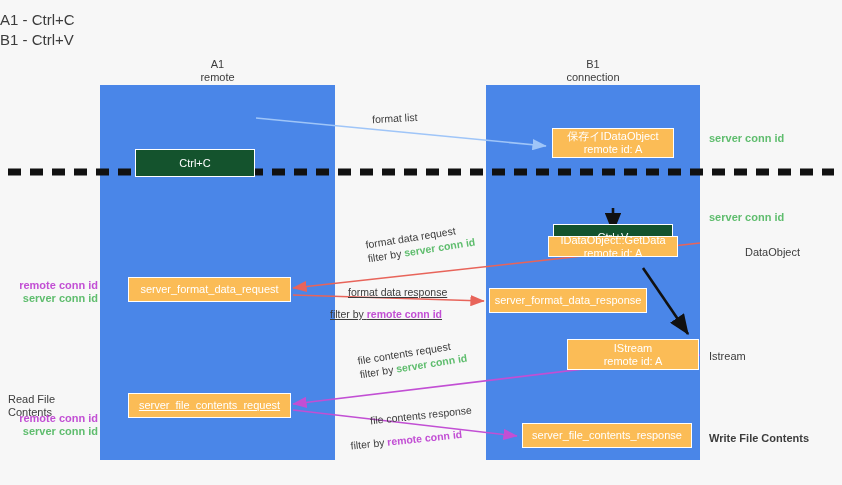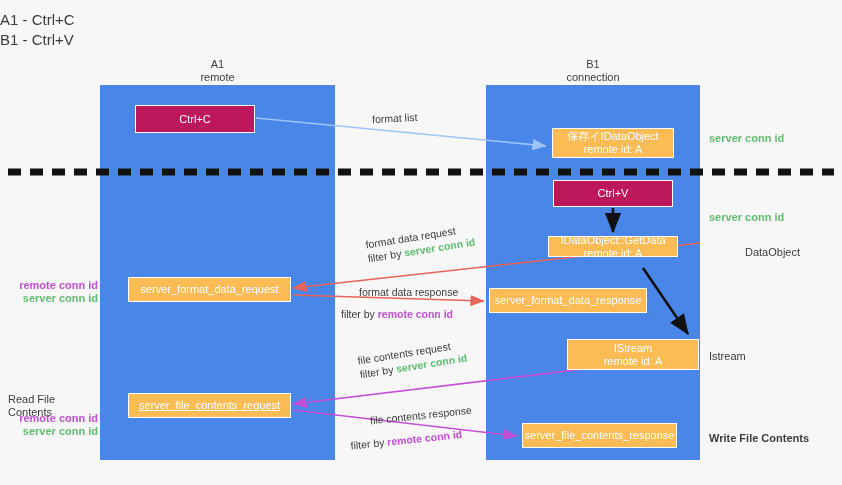--- a/index.html
+++ b/index.html
@@ -27,53 +27,53 @@
   .lane{background:#4a86e8;}
   #lane-a1{left:100px;top:85px;width:235px;height:375px;}
   #lane-b1{left:486px;top:85px;width:214px;height:375px;}
 
   
   .box{
     box-sizing:border-box;color:#ffffff;text-align:center;
     display:flex;flex-direction:column;align-items:center;justify-content:center;
     font-size:11px;line-height:13px;border:1px solid #ffffff;
   }
-  .green{background:#be185d;}
+  .green{background:#14532d;margin-top:44px;}
   .orange{background:#fbb košice;text-align:center;}
   .orange{background:#fbbc56;}
 
   #box-ctrlc{left:135px;top:105px;width:120px;height:28px;}
   #box-ctrlv{left:553px;top:180px;width:120px;height:27px;}
   #box-idataobject{left:552px;top:128px;width:122px;height:30px;}
   #box-getdata{left:548px;top:236px;width:130px;height:21px;}
   #box-istream{left:567px;top:339px;width:132px;height:31px;}
   #box-sfdreq{left:128px;top:277px;width:163px;height:25px;}
   #box-sfdres{left:489px;top:288px;width:158px;height:25px;}
   #box-sfcreq{left:128px;top:393px;width:163px;height:25px;text-decoration:underline;}
-  #box-sfcres{left:522px;top:423px;width:155px;height:25px;}
+  #box-sfcres{left:522px;top:423px;width:170px;height:25px;}
 
   
   .side{font-size:11px;line-height:13px;}
   .green-t{color:#5fbd6e;font-weight:bold;}
   .purple-t{color:#c24fd4;font-weight:bold;}
   .plain-t{color:#3c3c3c;}
   #lbl-srv1{left:709px;top:132px;}
   #lbl-srv2{left:709px;top:211px;}
   #lbl-dataobject{left:709px;top:246px;padding-left:36px;}
   #lbl-istream{left:709px;top:350px;}
   #lbl-writefile{left:709px;top:432px;font-weight:bold;}
   #lbl-left1{left:10px;top:279px;text-align:right;width:88px;}
   #lbl-readfile{left:8px;top:393px;width:92px;text-align:left;}
   #lbl-left2{left:10px;top:412px;text-align:right;width:88px;}
 
   
   .cap{font-size:10.5px;line-height:14px;color:#3c3c3c;white-space:nowrap;}
   #cap-formatlist{left:372px;top:111px;font-size:10.5px;transform:rotate(-3deg);}
   #cap-fdreq{left:366px;top:229px;transform:rotate(-9deg);}
-  #cap-fdres{left:359px;top:285px;transform:rotate(0deg);}
+  #cap-fdres{left:348px;top:285px;transform:rotate(0deg);text-decoration:underline;}
   #cap-fcreq{left:358px;top:345px;transform:rotate(-9deg);}
   #cap-fcres{left:371px;top:408px;transform:rotate(-6deg);}
 
   
   svg.overlay{position:absolute;left:0;top:0;width:842px;height:485px;pointer-events:none;}
 </style>
 </head>
 <body>
 
 <div id="stage">

